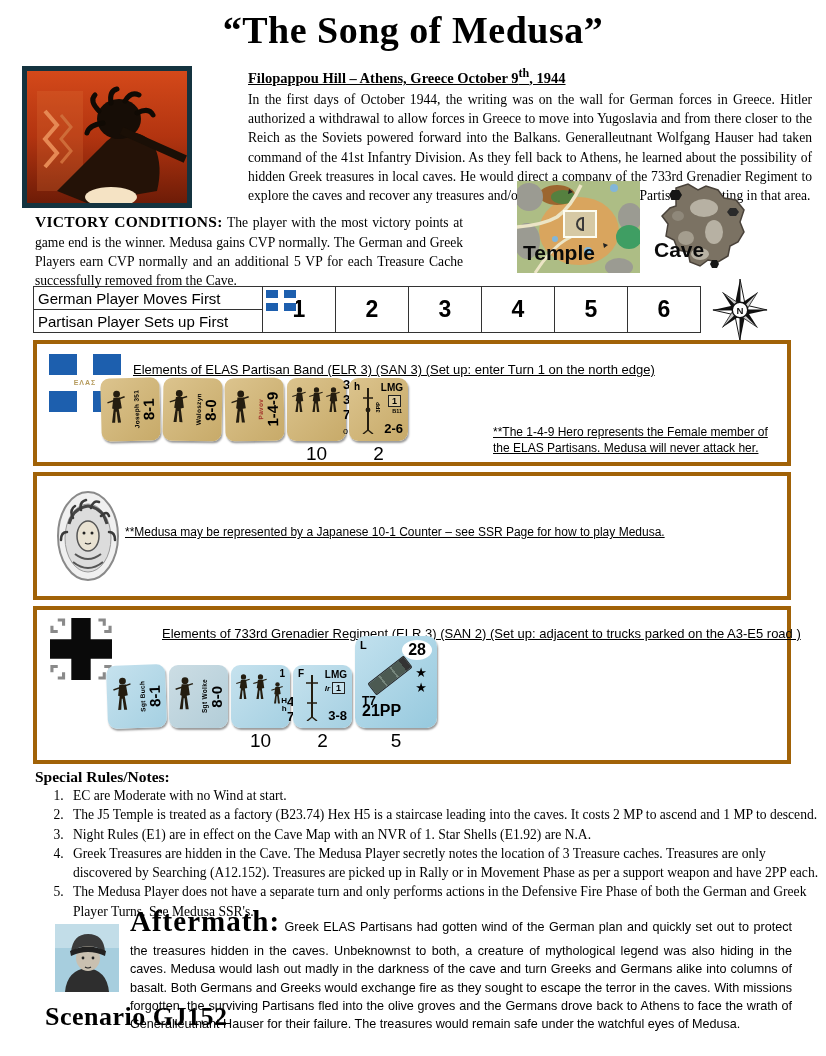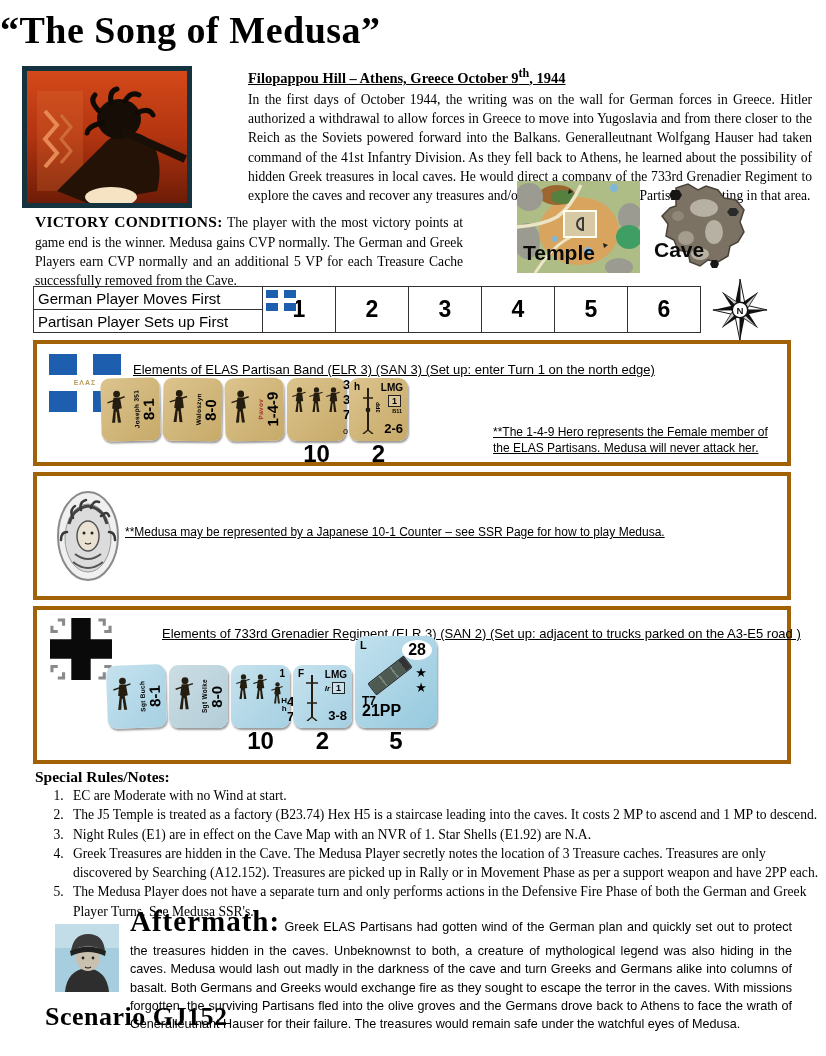--- a/index.html
+++ b/index.html
@@ -2,21 +2,21 @@
 <html><head>
 <meta charset="utf-8">
 <style>
   * { margin:0; padding:0; box-sizing:border-box; }
   html,body { background:#888; }
   #page {
     position:relative; width:826px; height:1056px; background:#fff;
     font-family:"Liberation Serif", serif; color:#000; margin:0 auto; overflow:hidden;
   }
   
-  .title { position:absolute; top:8px; left:0; right:0; text-align:left;
+  .title { position:absolute; top:8px; left:0; right:0; text-align:center;
     font-weight:bold; font-size:38px; letter-spacing:.5px; }
   
   .photo-frame { position:absolute; left:22px; top:66px; width:170px; height:142px;
     border:5px solid #14333f; background:#000; }
   .photo-frame svg { display:block; width:100%; height:100%; }
   
   .intro { position:absolute; left:248px; top:66px; width:564px; }
   .intro h2 { font-size:14.5px; font-weight:bold; text-decoration:underline; }
   .intro p { font-size:13.6px; line-height:1.42; text-align:justify; margin-top:3px; }
   
@@ -56,21 +56,21 @@
   #p-box { top:340px; height:126px; }
   #m-box { top:472px; height:128px; }
   #g-box { top:606px; height:158px; }
   .box-header { position:absolute; font-family:"Liberation Sans", sans-serif;
     font-size:13px; text-decoration:underline; white-space:nowrap; }
   .box-note { position:absolute; font-family:Liberation Sans, sans-serif;
     font-size:12px; text-decoration:underline; line-height:1.35; }
   
   .counter-row { position:absolute; display:flex; align-items:flex-end; gap:3px; }
   .unit { display:flex; flex-direction:column; align-items:center; }
-  .qty { font-family:"Liberation Sans", sans-serif; font-weight:bold; font-size:24px;
+  .qty { font-family:"Liberation Sans", sans-serif; font-weight:normal; font-size:19px;
     height:26px; line-height:26px; }
   .counter { position:relative; width:59px; height:63px; border-radius:9px;
     box-shadow:1px 2px 2px rgba(0,0,0,.4); font-family:"Liberation Sans", sans-serif; }
   .p-counter { background:linear-gradient(135deg,#dcc48e,#c7aa69); }
   .g-counter { background:linear-gradient(135deg,#c6e2ee,#a5d0e2); }
   .fig { position:absolute; left:5px; top:6px; width:22px; height:48px; }
   .sq-figs { position:absolute; left:3px; right:3px; top:5px; height:36px;
     display:flex; justify-content:center; gap:0; }
   .sq-figs svg { width:17px; height:36px; }
   .vstack { position:absolute; top:3px; bottom:3px; right:3px; display:flex; align-items:center; }

